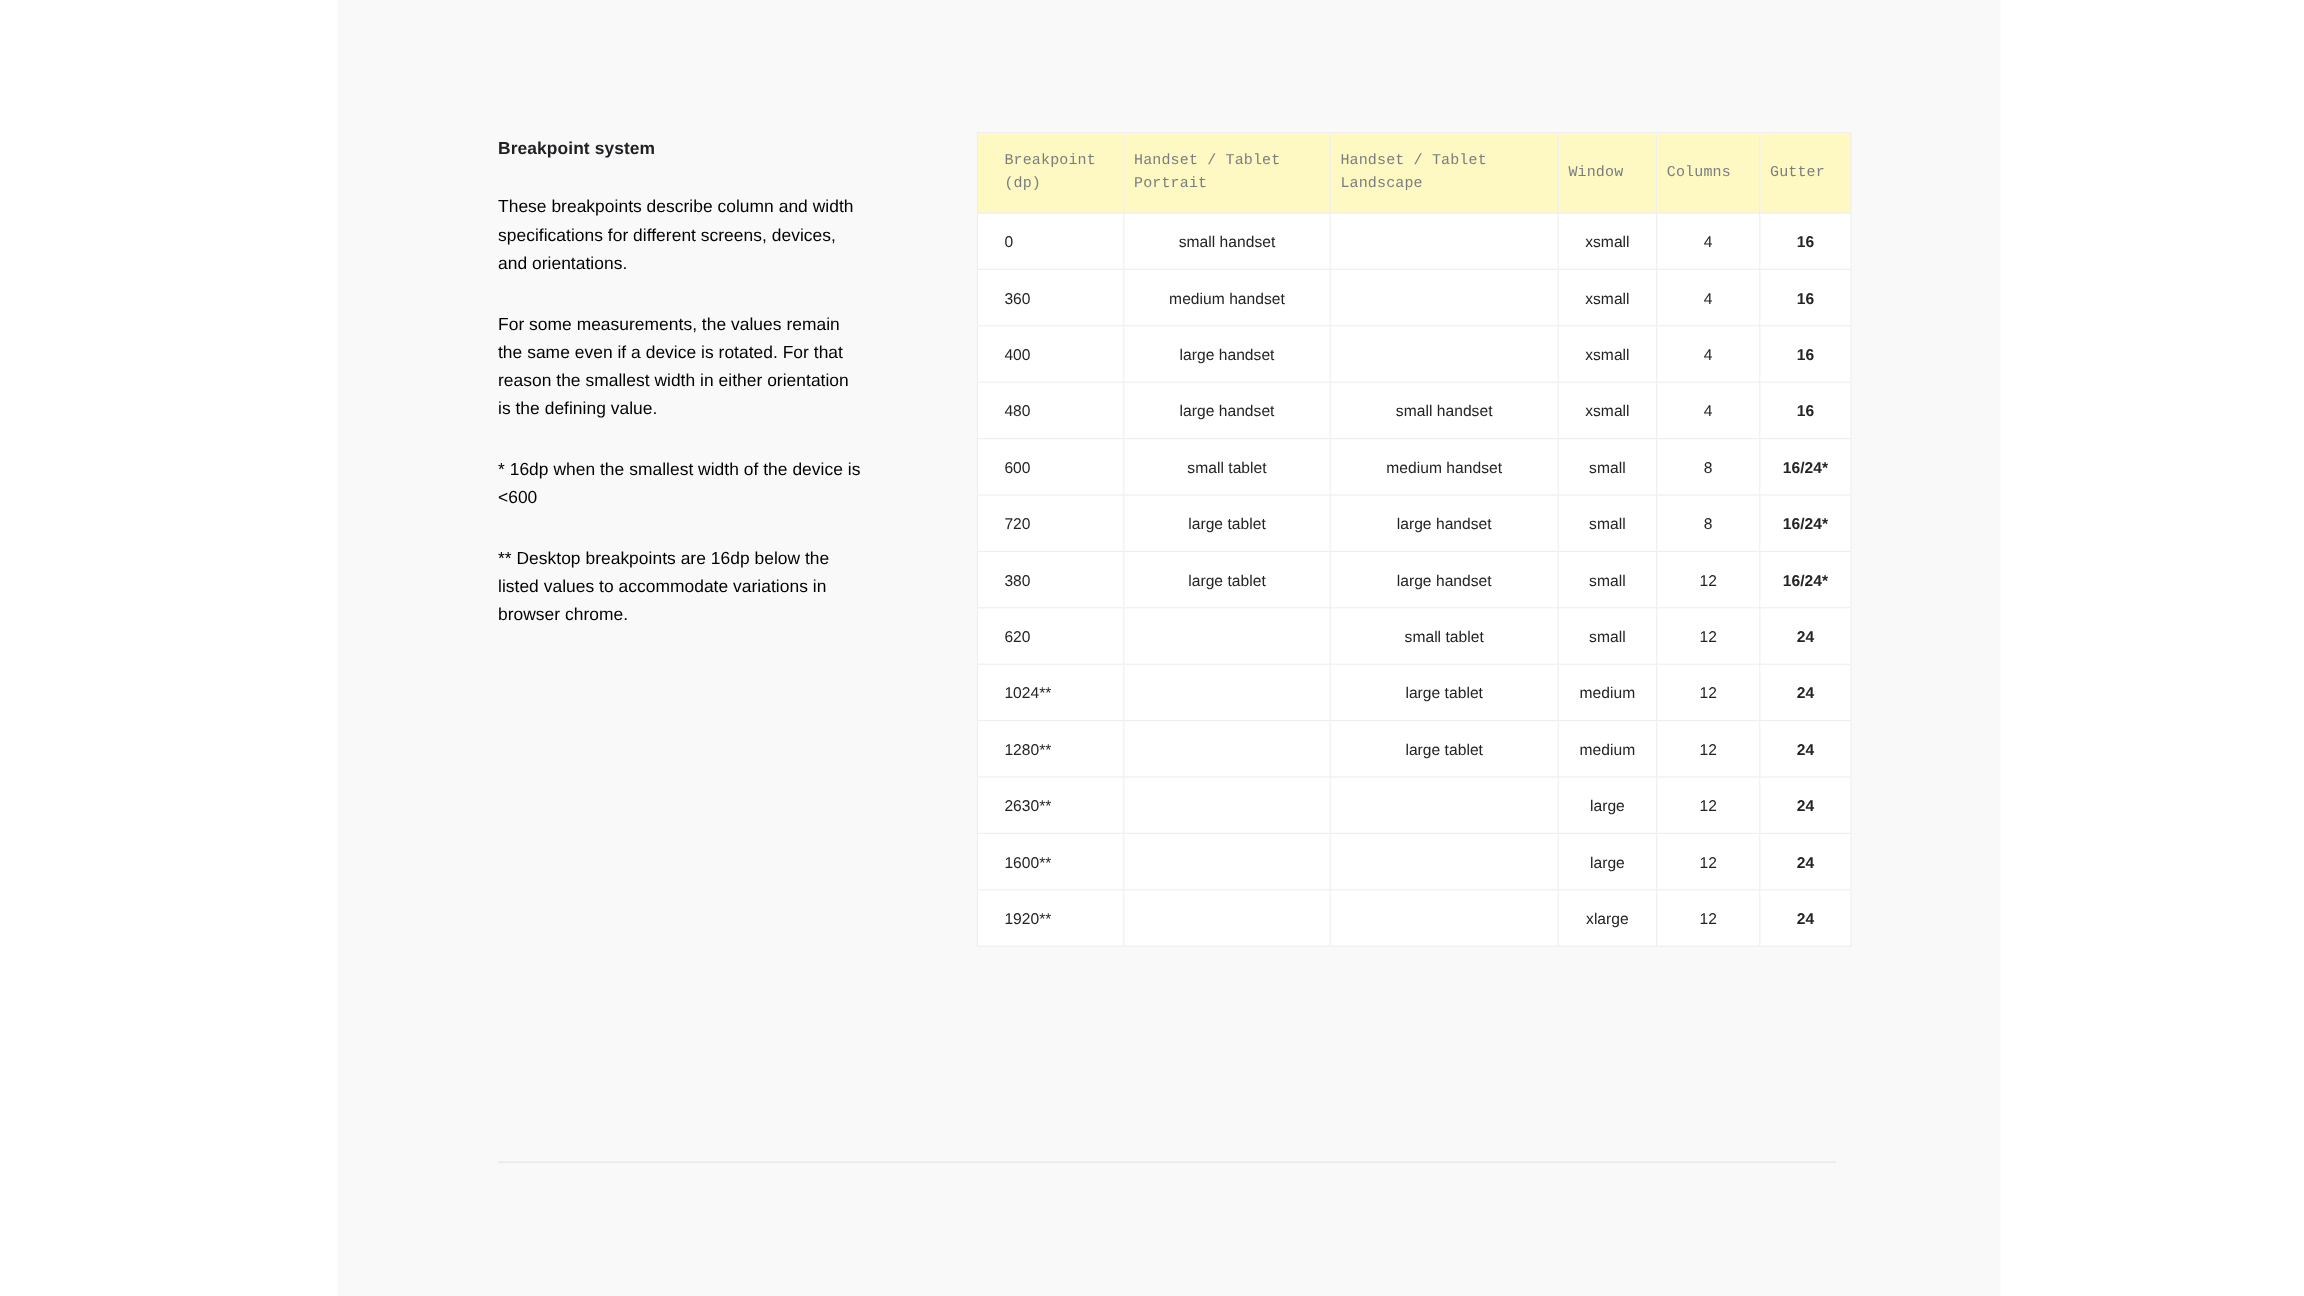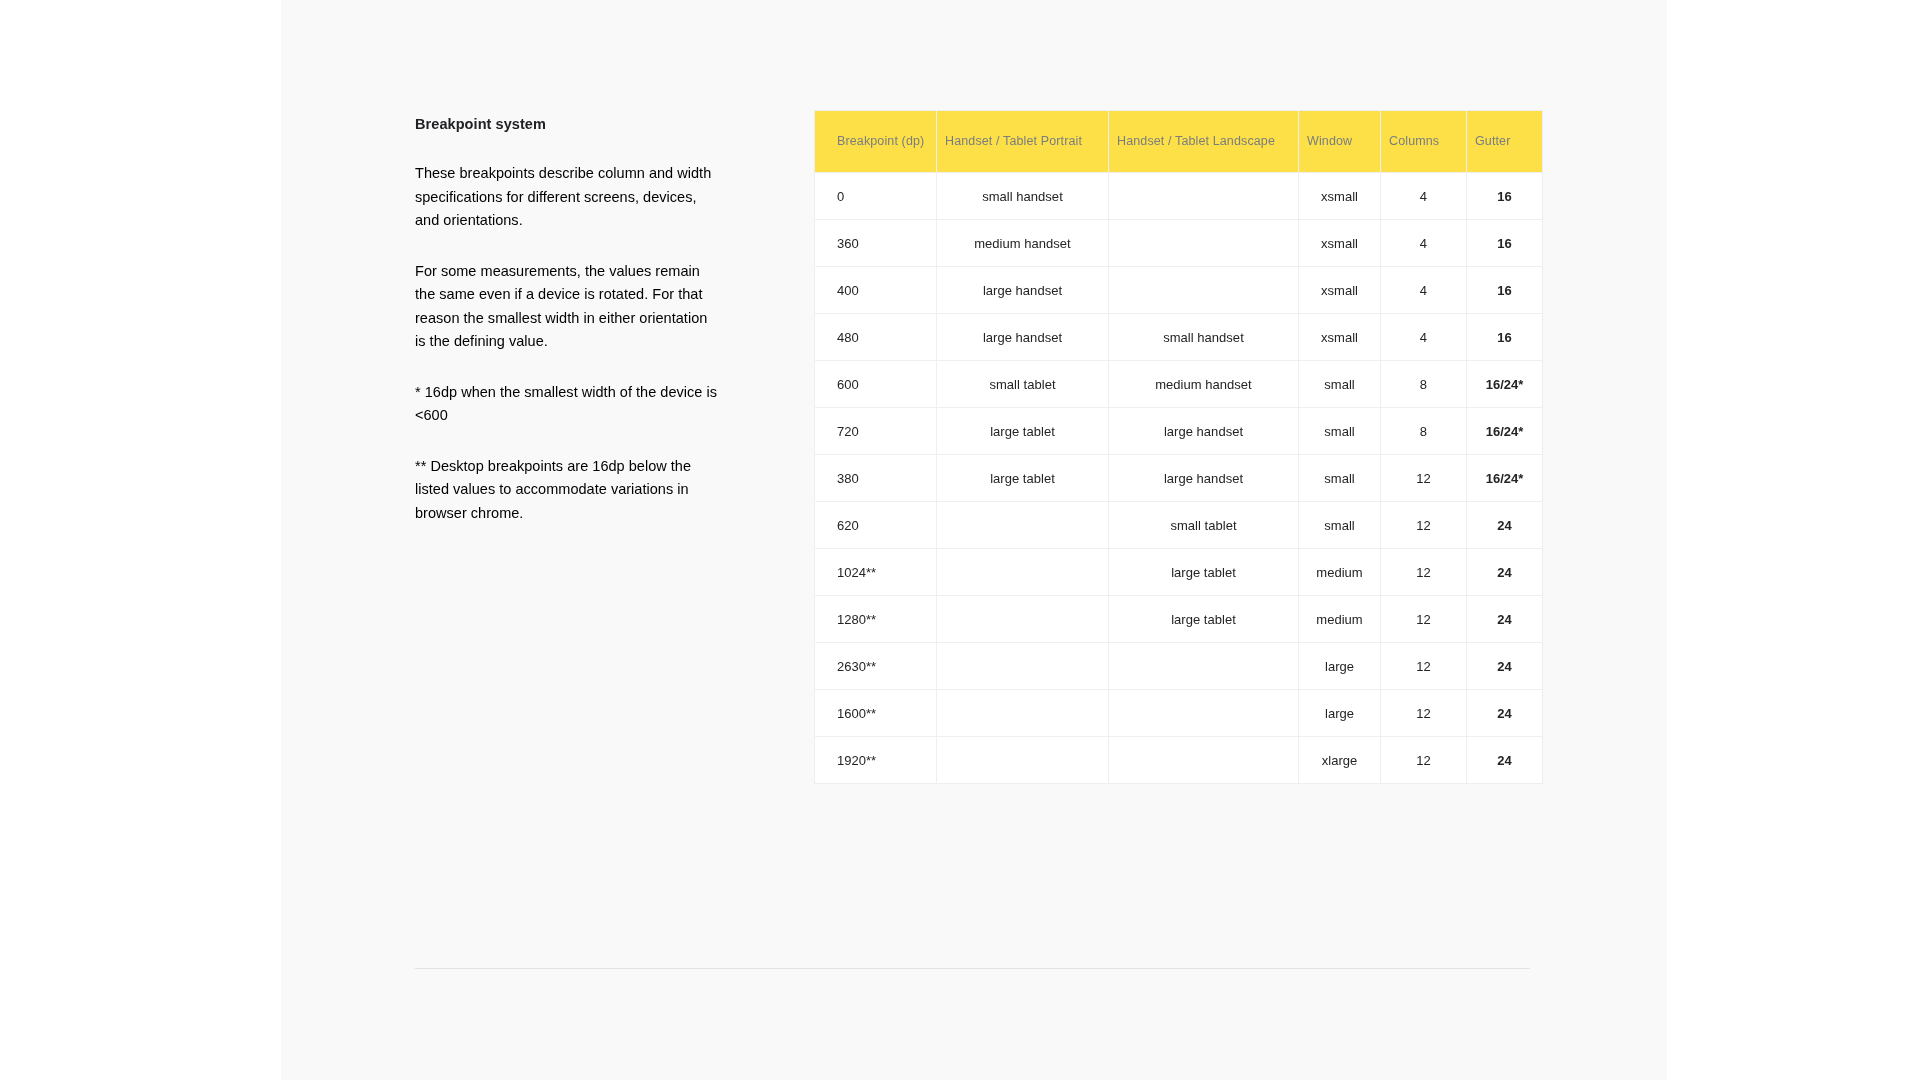--- a/index.html
+++ b/index.html
@@ -74,21 +74,21 @@
   }
 
   table.bp-table {
     border-collapse: collapse;
     width: 728px;
     background: #ffffff;
     table-layout: fixed;
     border: 1px solid #eeeeee;
   }
 
-  table.bp-table thead tr { background: #fde047; }
+  table.bp-table thead tr { background: #fef9c3; font-family: Liberation Mono, monospace; }
 
   table.bp-table th {
     font-size: 12.5px;
     line-height: 19px;
     font-weight: 500;
     color: #7a7d80;
     text-align: left;
     vertical-align: middle;
     padding: 14px 8px;
     height: 62px;

